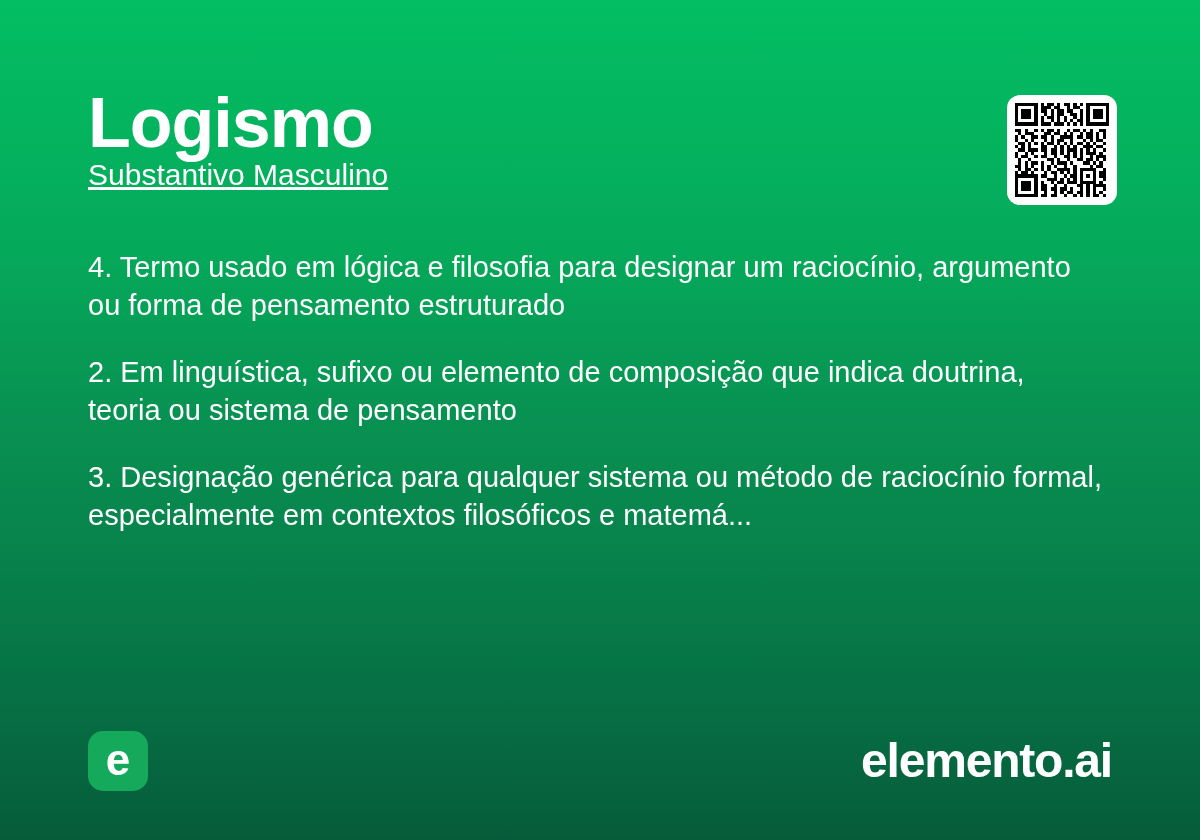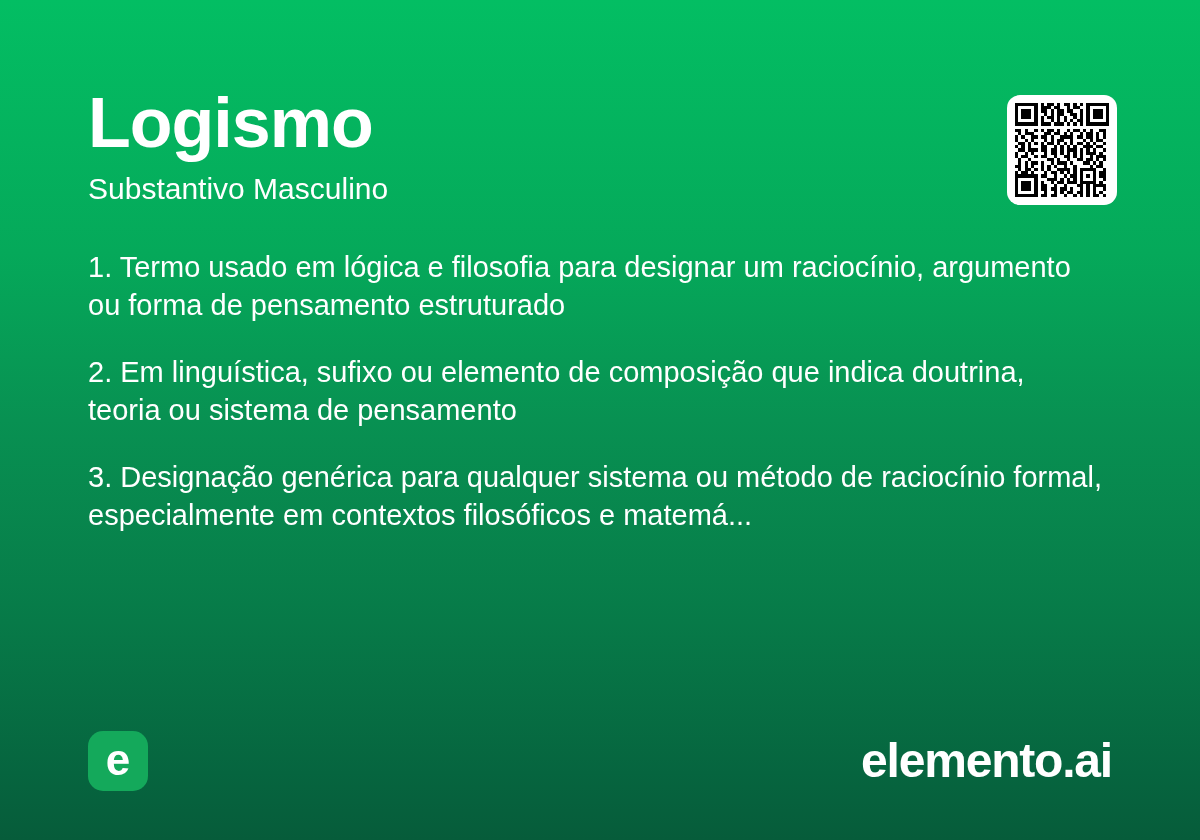--- a/index.html
+++ b/index.html
@@ -30,26 +30,26 @@
   }
   #word-title {
     font-size:70px;
     font-weight:700;
     line-height:1.0;
     letter-spacing:-1px;
     color:#ffffff;
     white-space:nowrap;
   }
   #word-class {
-    margin-top:14px;
     font-size:30px;
     font-weight:400;
     line-height:1.1;
     color:#ffffff;
     white-space:nowrap;
+    text-decoration:underline;
   }
 
   
   #qr-panel {
     position:absolute;
     right:83px; top:95px;
     width:110px; height:110px;
     background:#ffffff;
     border-radius:13px;
     padding:8px;
@@ -353,21 +353,21 @@
         <rect x="15" y="28" width="1" height="1"></rect>
           <rect x="18" y="28" width="1" height="1"></rect>
         <rect x="20" y="28" width="1" height="1"></rect>
           <rect x="24" y="28" width="2" height="1"></rect>
         <rect x="27" y="28" width="1" height="1"></rect>
       </g>
     </svg>
   </div>
 
   <div id="definitions">
-    <p class="definition">1. Termo usado em lógica e filosofia para designar um raciocínio, argumento ou forma de pensamento estruturado</p>
+    <p class="definition">4. Termo usado em lógica e filosofia para designar um raciocínio, argumento ou forma de pensamento estruturado</p>
     <p class="definition">2. Em linguística, sufixo ou elemento de composição que indica doutrina, teoria ou sistema de pensamento</p>
     <p class="definition">3. Designação genérica para qualquer sistema ou método de raciocínio formal, especialmente em contextos filosóficos e matemá...</p>
   </div>
 
   <div id="footer">
     <div id="brand-badge">
       <span id="brand-badge-letter">e</span>
     </div>
     <div id="brand-wordmark">elemento.ai</div>
   </div>

